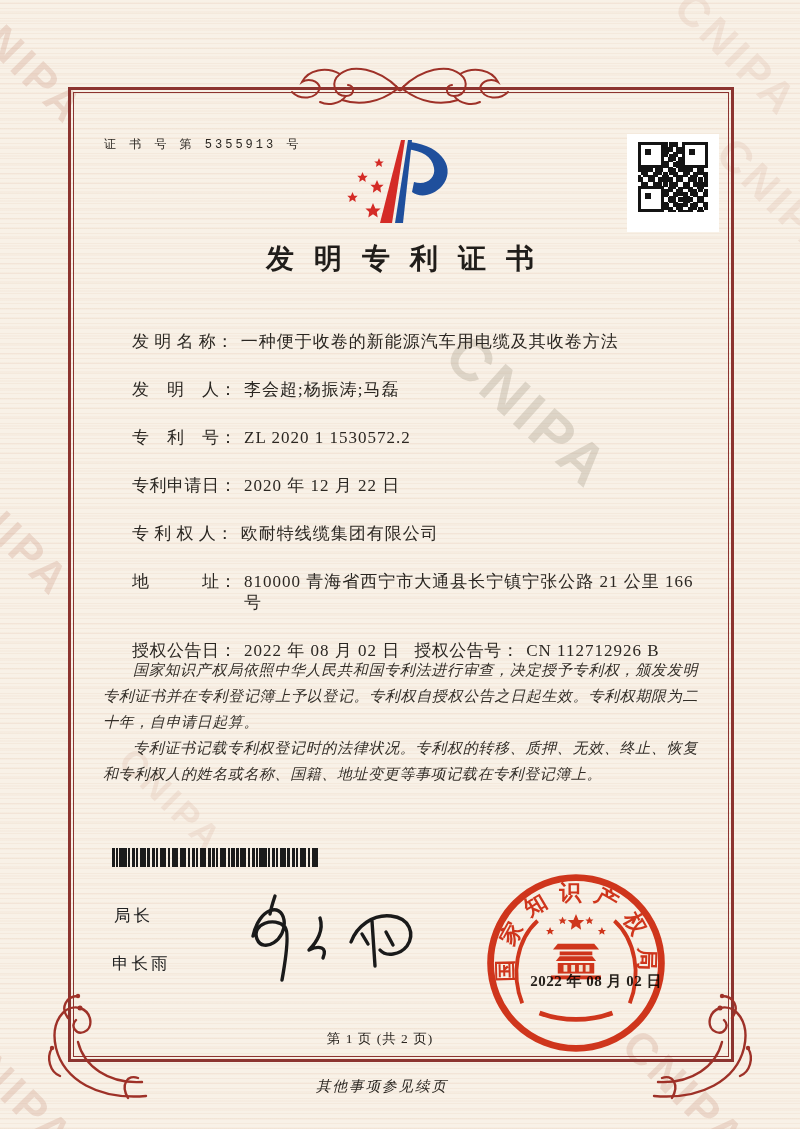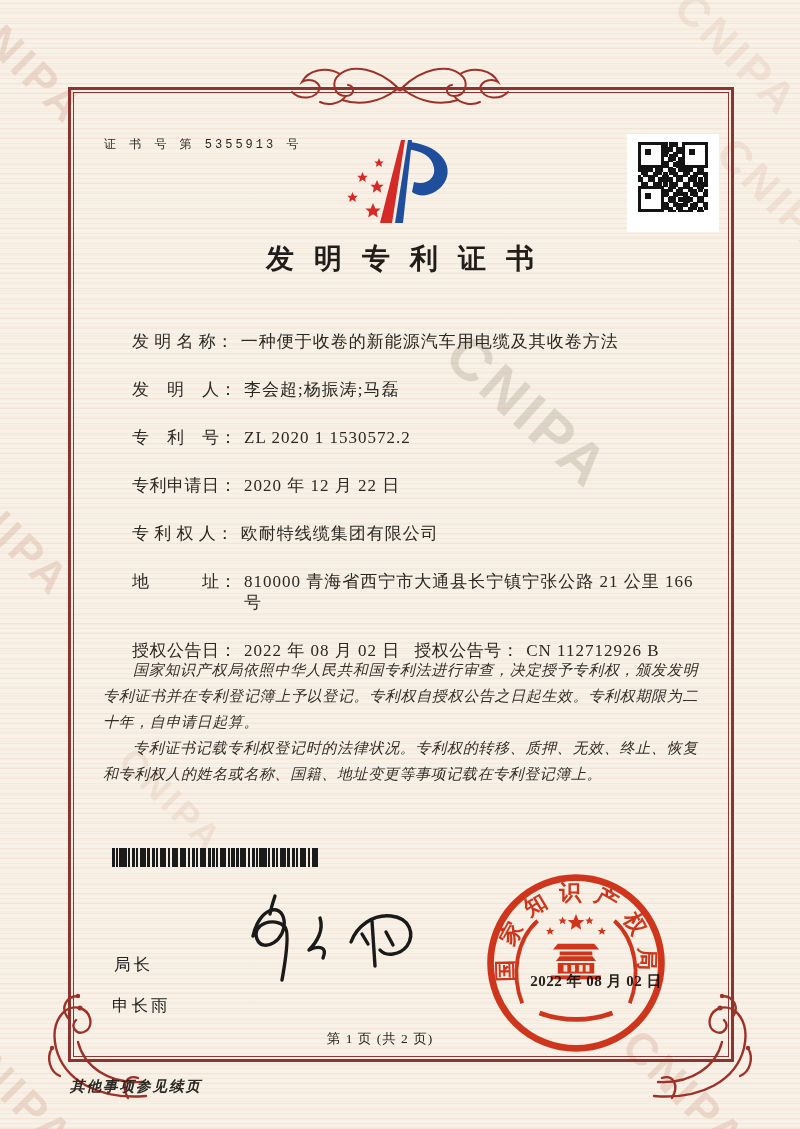--- a/index.html
+++ b/index.html
@@ -40,28 +40,28 @@
   .fvalue{margin-left:7px;letter-spacing:1px;}
   .fpair2{display:flex;margin-left:14px;}
   .paras{left:103px;right:102px;top:657px;font-style:italic;color:#332e28;}
   .paras p{margin:0;font-size:15px;line-height:26px;text-align:justify;text-indent:2em;letter-spacing:0.6px;}
   .barcode{left:112px;top:848px;width:208px;height:19px;
       background-image:
         repeating-linear-gradient(90deg,#1b1b1b 0 2px, rgba(0,0,0,0) 2px 4px),
         repeating-linear-gradient(90deg,#1b1b1b 0 3px, rgba(0,0,0,0) 3px 10px),
         repeating-linear-gradient(90deg,#1b1b1b 0 1px, rgba(0,0,0,0) 1px 7px);}
   .signer{font-family:"Liberation Sans","DejaVu Sans",sans-serif;color:#222;font-size:16.5px;letter-spacing:3px;}
-  .signer.t{left:114px;top:954px;}
-  .signer.n{left:112px;top:995px;}
+  .signer.t{left:114px;top:905px;}
+  .signer.n{left:112px;top:953px;}
   .sig-svg{left:223px;top:890px;z-index:5;}
   .seal-svg{left:480px;top:867px;z-index:5;mix-blend-mode:multiply;}
   .seal-date{left:497px;top:972px;width:198px;text-align:center;font-size:15px;font-weight:700;
      color:#26221e;z-index:6;mix-blend-mode:multiply;letter-spacing:0.5px;}
   .page-info{left:70px;right:110px;top:1030px;text-align:center;font-size:13.5px;letter-spacing:1px;}
-  .cont-note{left:70px;right:106px;top:1077px;font-size:14.5px;font-style:italic;letter-spacing:2px;color:#2b2722;font-weight:bold;}
+  .cont-note{left:70px;right:106px;top:1077px;text-align:center;font-size:14.5px;font-style:italic;letter-spacing:2px;color:#2b2722;}
 </style>
 </head>
 <body>
 
 <div class="page">
 
   <span class="wm" style="left:-14px;top:-10px;">CNIPA</span>
   <span class="wm faint" style="left:742px;top:128px;">CNIPA</span>
   <span class="wm" style="left:-28px;top:462px;">CNIPA</span>
   <span class="wm big" style="left:478px;top:320px;">CNIPA</span>

